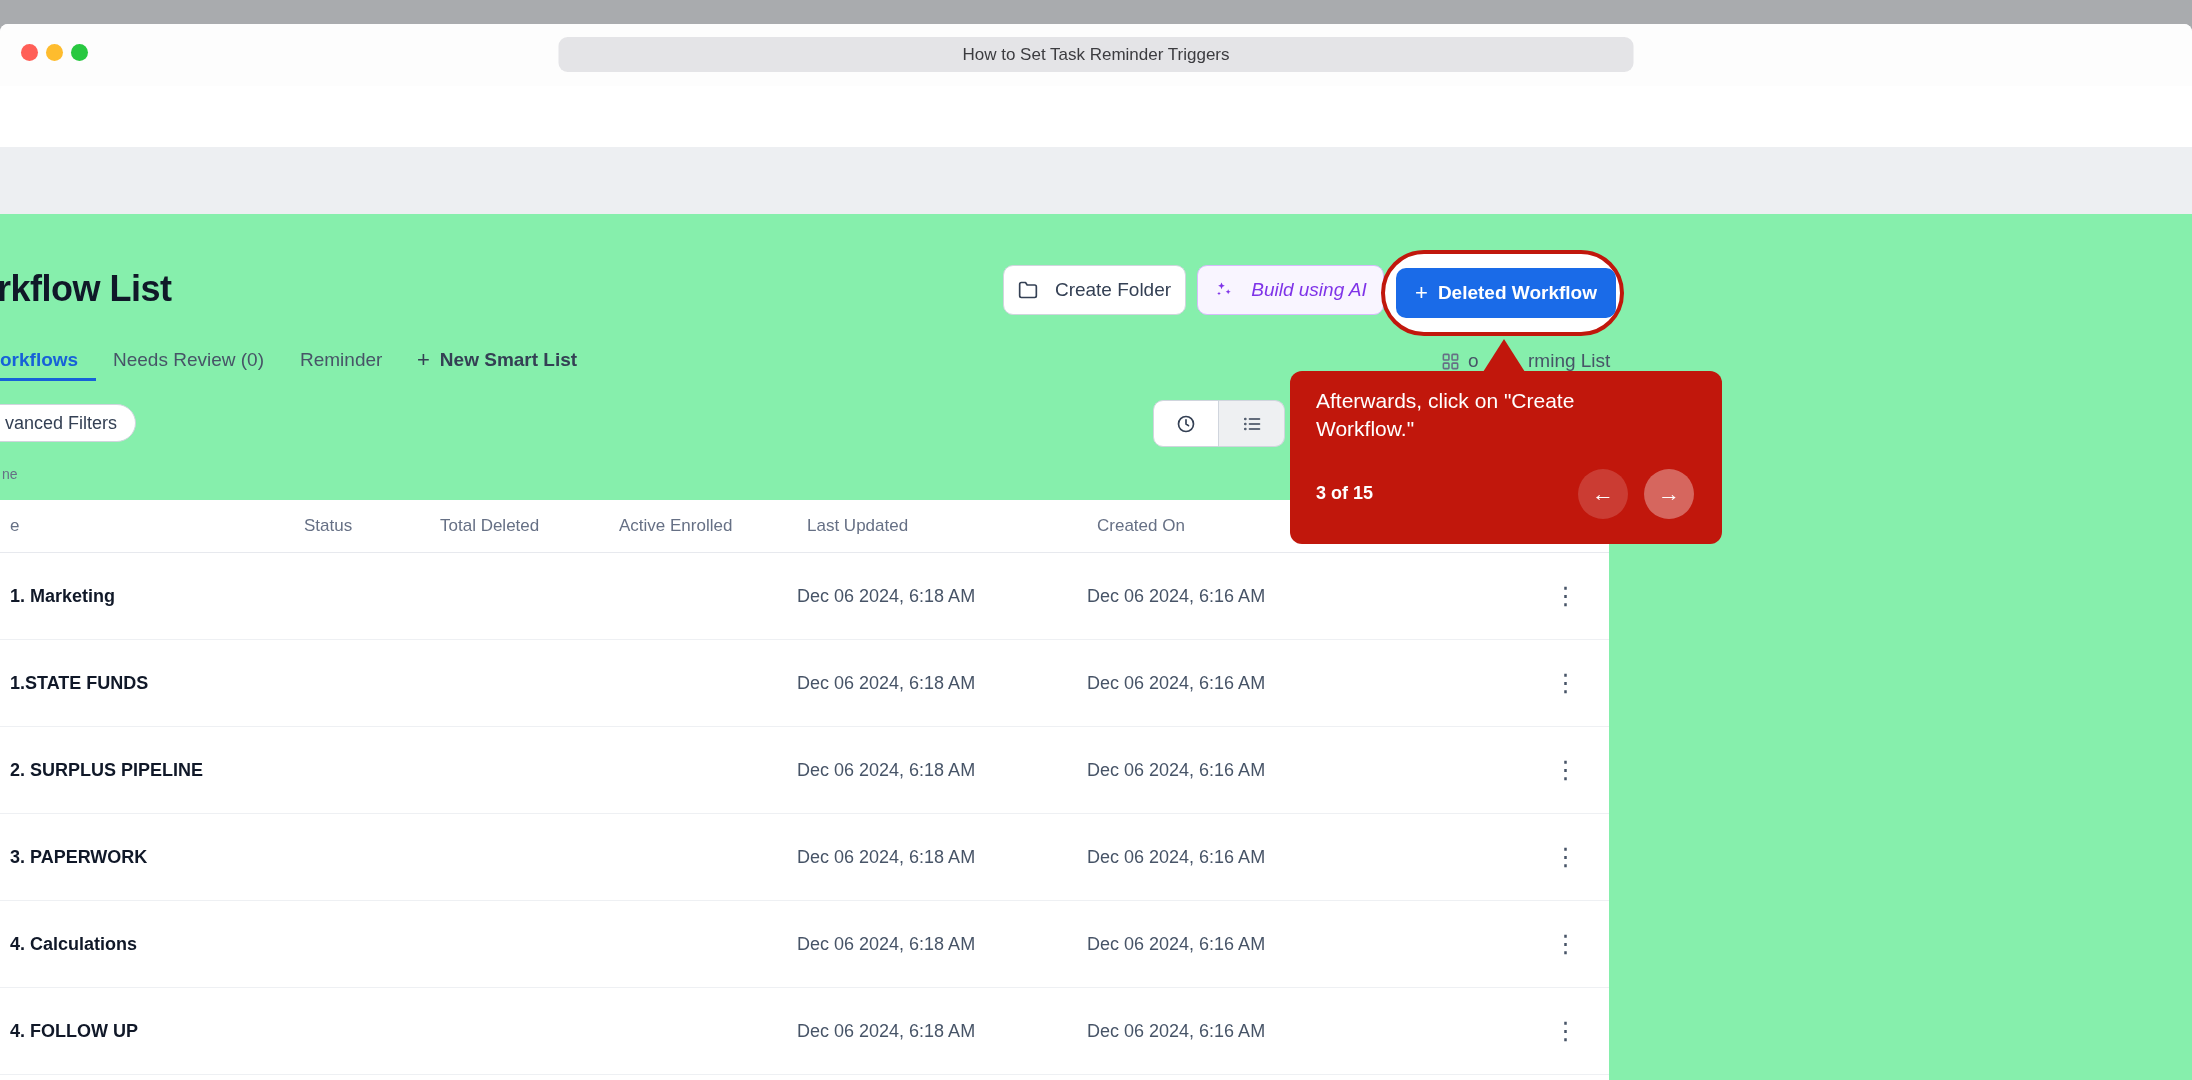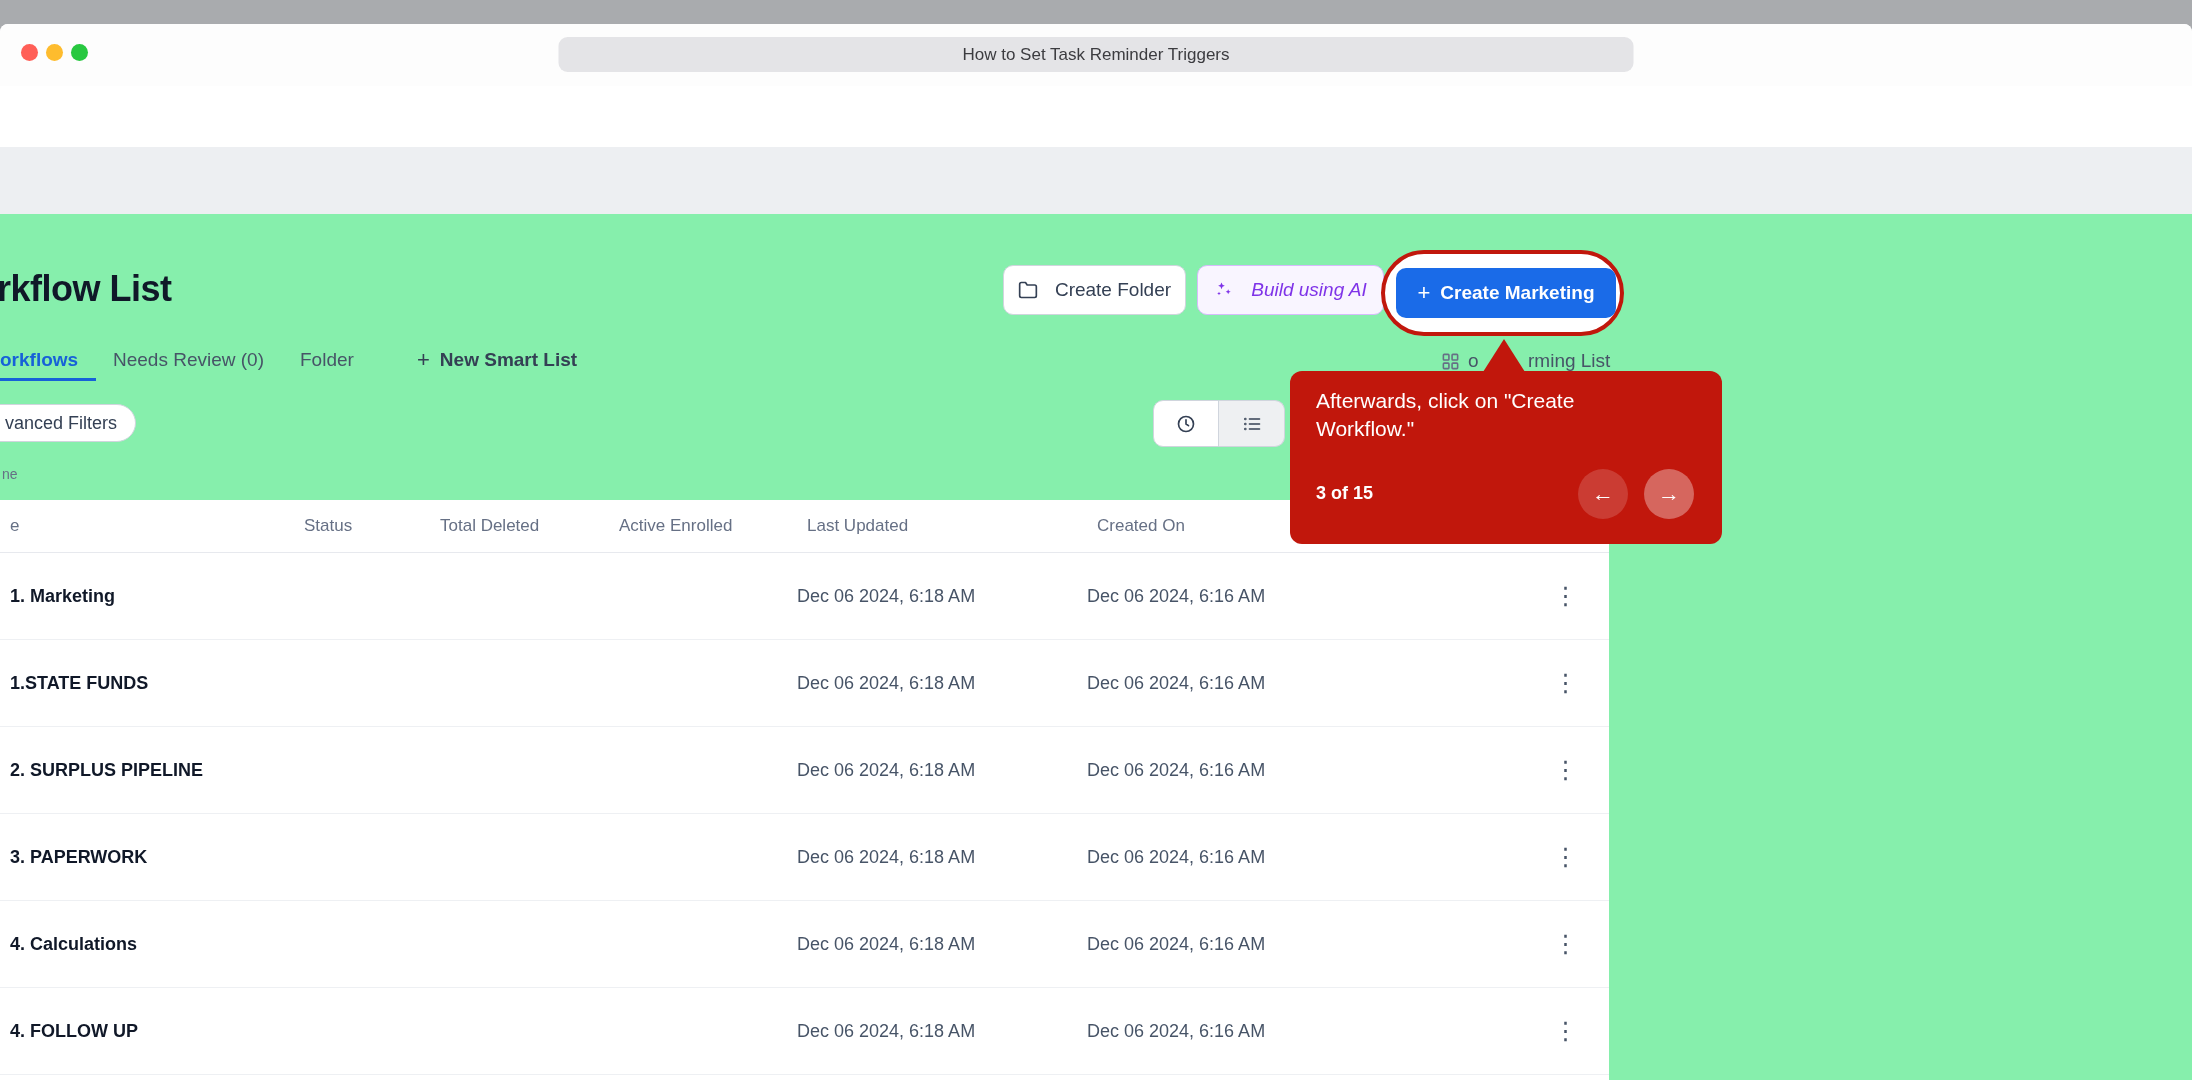--- a/index.html
+++ b/index.html
@@ -133,21 +133,21 @@
             <path d="M6 14l.7 1.6L8.3 16l-1.6.7L6 18.3 5.3 16.7 3.7 16l1.6-.4z"></path>
           </svg>
       </span>
       <span>Build using AI</span>
     </div>
 
     <div class="tabs">
       <div class="tab tab-workflows">orkflows</div>
       <div class="tab-underline"></div>
       <div class="tab tab-needs">Needs Review (0)</div>
-      <div class="tab tab-deleted">Folder</div>
+      <div class="tab tab-deleted">Reminder</div>
       <div class="tab tab-smart">
         <span class="plus-glyph">+</span>
         <span>New Smart List</span>
       </div>
     </div>
 
     <div class="filters-pill">vanced Filters</div>
     <div class="toggle-group">
       <div class="toggle-btn toggle-left">
         <span>
@@ -245,21 +245,21 @@
         <rect x="3" y="14" width="7" height="7" rx="1"></rect>
         <rect x="14" y="14" width="7" height="7" rx="1"></rect>
       </svg>
   </span>
   <span class="partial-list frag-pre">o</span>
   <span class="partial-list frag-post">rming List</span>
 
   <div class="highlight-ring"></div>
   <div class="btn-create">
     <span class="plus-glyph">+</span>
-    <span>Create Marketing</span>
+    <span>Deleted Workflow</span>
   </div>
 
   <div class="tooltip-caret"></div>
   <div class="tooltip">
     <div class="tooltip-text">Afterwards, click on "Create Workflow."</div>
     <div class="tooltip-step">3 of 15</div>
     <div class="nav-btn nav-prev">
       <span>←</span>
     </div>
     <div class="nav-btn nav-next">

